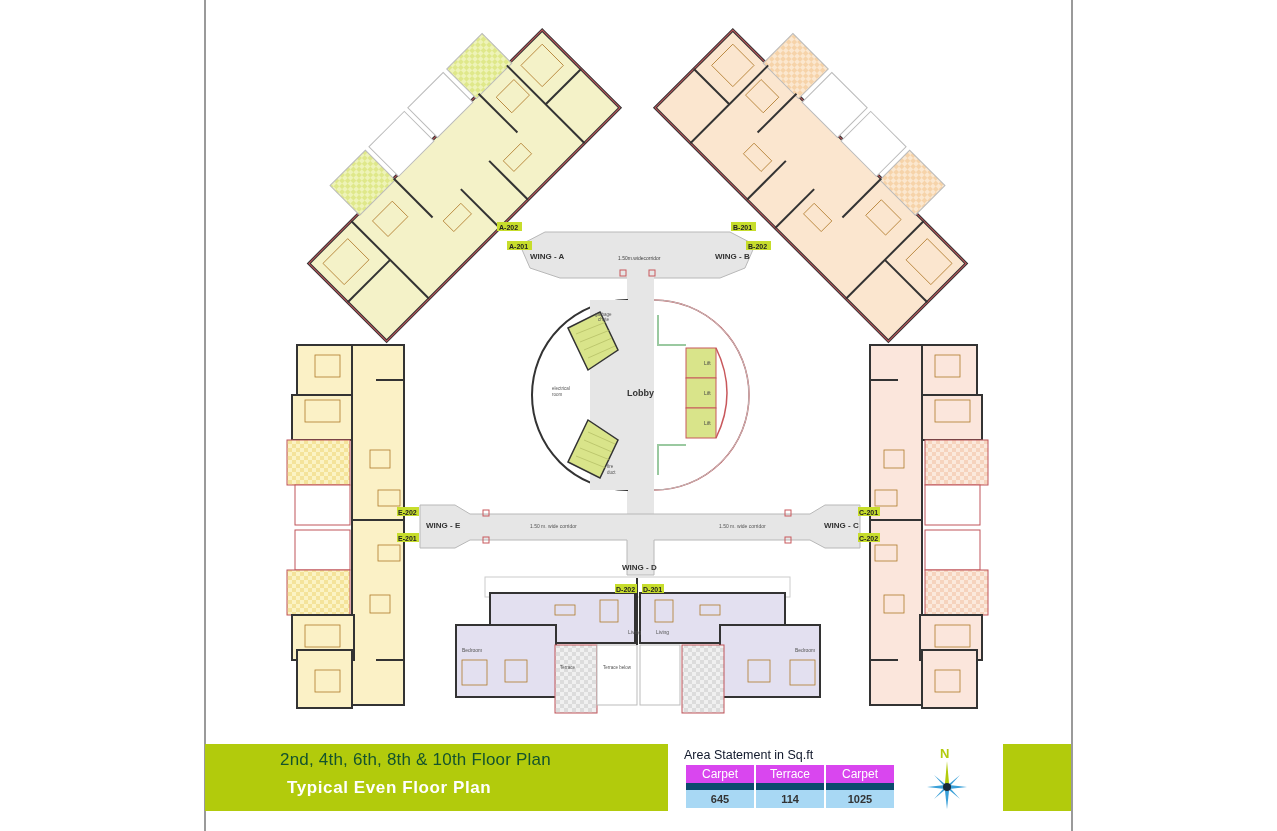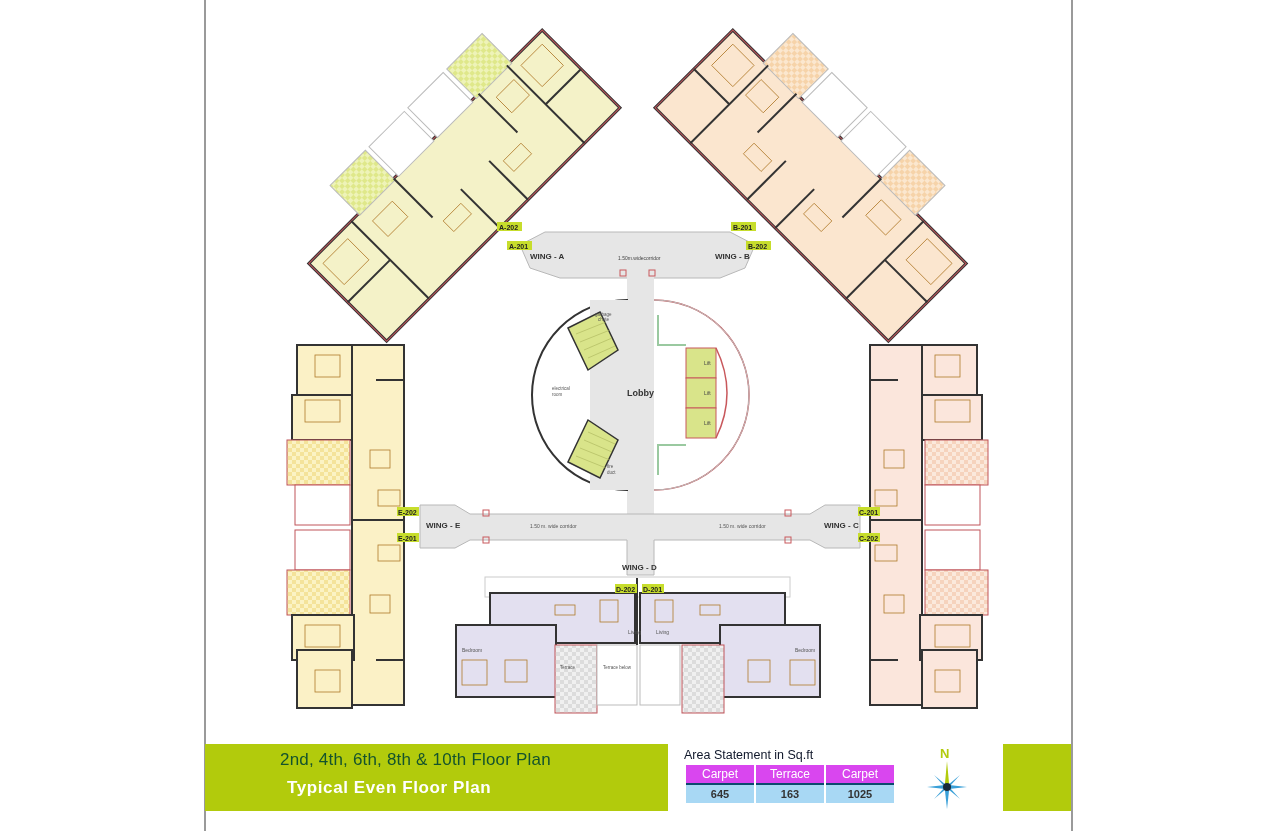--- a/index.html
+++ b/index.html
@@ -5,21 +5,21 @@
   html,body{margin:0;padding:0;background:#ffffff;}
   body{width:1277px;height:831px;position:relative;overflow:hidden;font-family:"Liberation Sans",sans-serif;}
   .frame-line{position:absolute;top:0;width:2px;height:831px;background:#9a9a9a;}
   .plan{position:absolute;left:0;top:0;width:1277px;height:740px;}
   .footer-band{position:absolute;left:205px;top:744px;width:463px;height:67px;background:#b2cb0c;}
   .footer-sub{position:absolute;left:280px;top:750px;font-size:17px;color:#14532d;letter-spacing:0.2px;}
   .footer-title{position:absolute;left:287px;top:778px;font-size:17px;font-weight:bold;color:#ffffff;letter-spacing:0.6px;}
   .area-title{position:absolute;left:684px;top:748px;font-size:12.5px;font-weight:normal;color:#0f172a;}
   .area-table{position:absolute;left:684px;top:765px;border-collapse:separate;border-spacing:2px 0;}
   .area-table th{background:#d946ef;color:#fff;font-size:12px;font-weight:normal;height:18px;width:68px;padding:0;}
-  .area-table td{background:#a8d8f4;color:#333;font-size:11px;font-weight:bold;height:18px;width:68px;text-align:center;padding:0;border-top:2px solid #0c4a6e;}
+  .area-table td{background:#a8d8f4;color:#333;font-size:11px;font-weight:bold;height:18px;width:68px;text-align:center;padding:0;border-top:7px solid #0c4a6e;}
   .compass{position:absolute;left:920px;top:745px;width:54px;height:64px;}
   .right-block{position:absolute;left:1003px;top:744px;width:68px;height:67px;background:#b2cb0c;}
   svg text{font-family:"Liberation Sans",sans-serif;}
 </style>
 </head>
 <body>
 
 <div class="frame-line" style="left:204px;"></div>
 <div class="frame-line" style="left:1071px;"></div>
 
@@ -279,21 +279,21 @@
 <div class="area-title">Area Statement in Sq.ft</div>
 <table class="area-table">
   <tbody>
       <tr>
     <th>Carpet</th>
     <th>Terrace</th>
     <th>Carpet</th>
   </tr>
   <tr>
     <td>645</td>
-    <td>163</td>
+    <td>114</td>
     <td>1025</td>
   </tr>
 </tbody>
   </table>
 
 <svg class="compass" viewBox="0 0 54 64">
   <text x="20" y="13" font-size="13" font-weight="bold" fill="#b2cb0c" font-family="Liberation Serif, serif">N</text>
   <polygon points="27,16 29,38 27,42 25,38" fill="#b2cb0c"></polygon>
   <polygon points="27,42 29,46 27,64 25,46" fill="#3aa0d8"></polygon>
   <polygon points="7,42 25,40 27,42 25,44" fill="#3aa0d8"></polygon>

